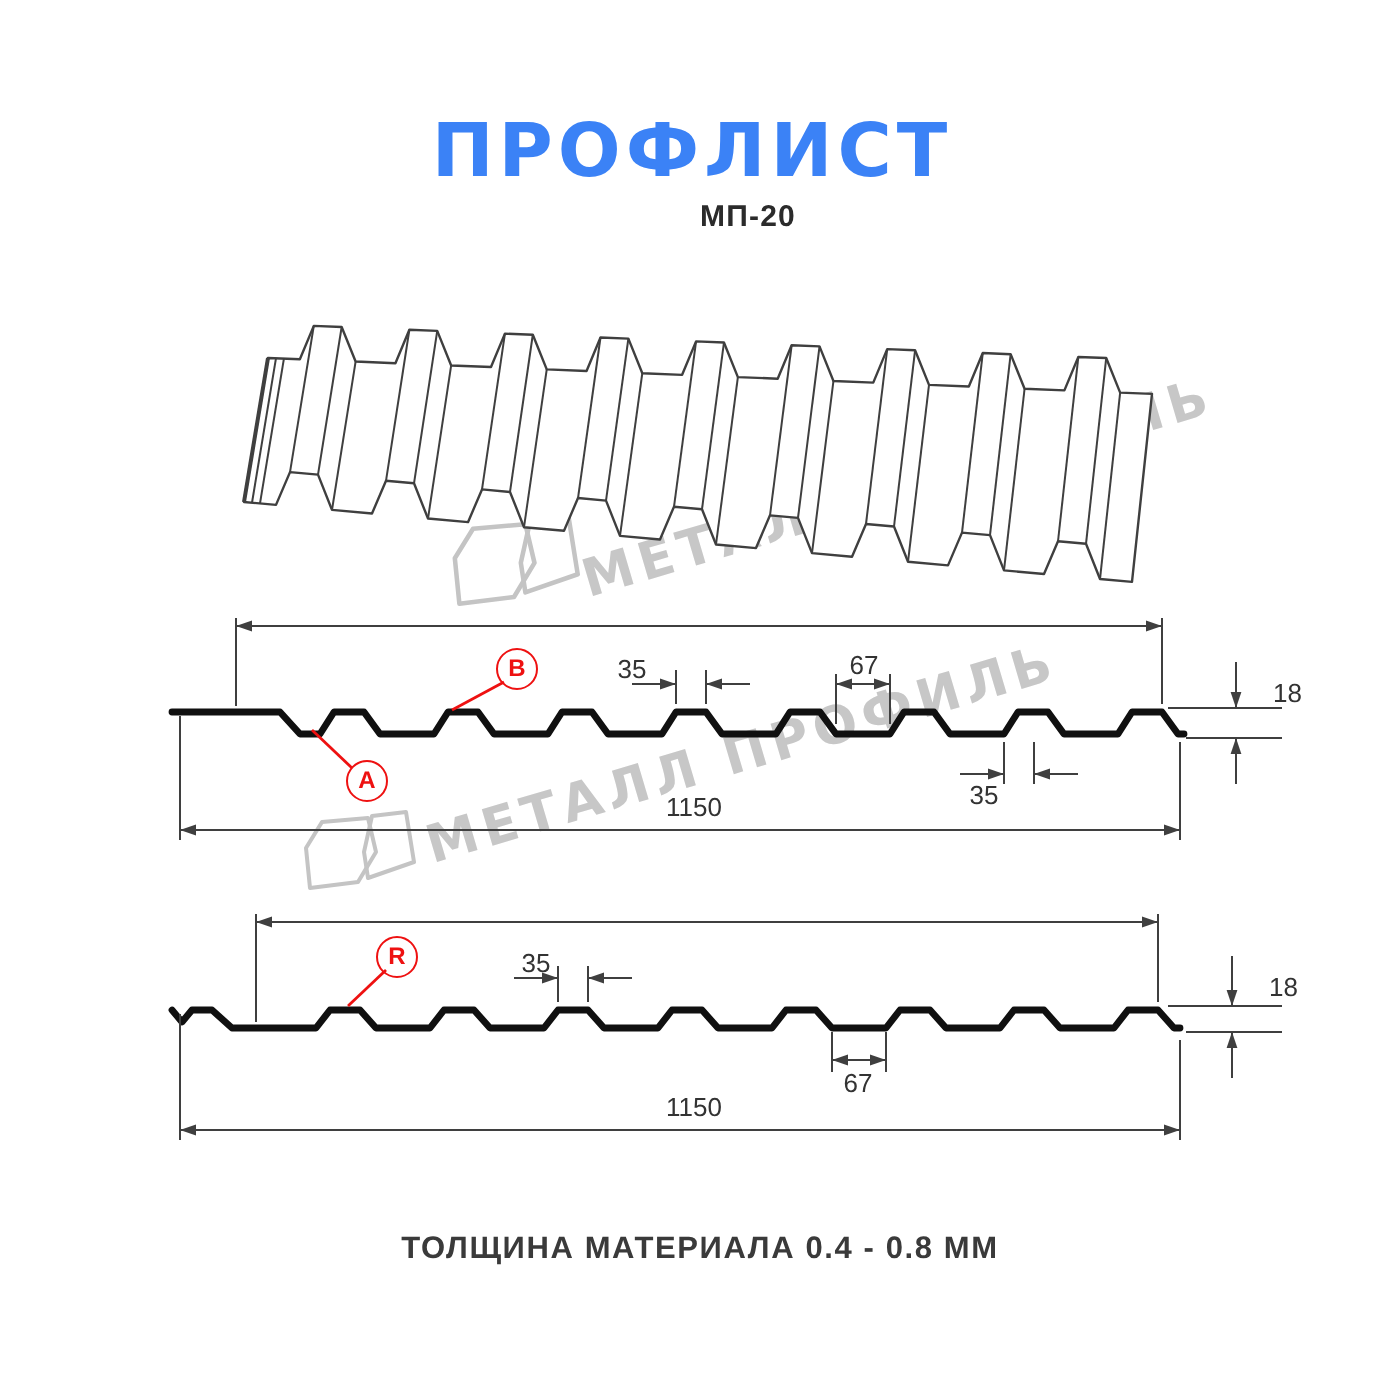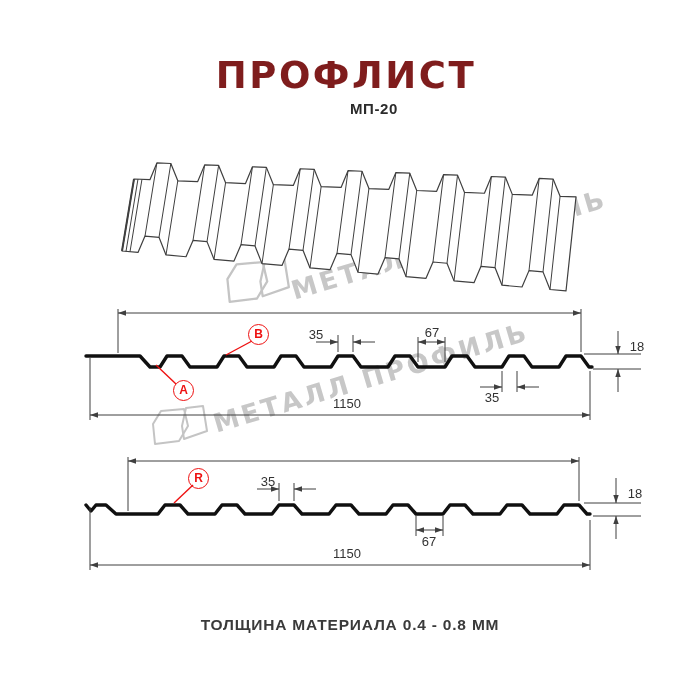--- a/index.html
+++ b/index.html
@@ -1,30 +1,30 @@
 <!DOCTYPE html>
 <html><head>
 <meta charset="utf-8">
 <style>
   html,body{margin:0;padding:0;background:#ffffff;}
   #page{position:relative;width:700px;height:700px;background:#fff;overflow:hidden;
         font-family:"Liberation Sans","DejaVu Sans",sans-serif;}
   .abs{position:absolute;}
   #title{left:0;top:54px;width:692px;text-align:center;font-size:37px;font-weight:bold;
-         letter-spacing:2.5px;color:#7f1d1d;font-family:"DejaVu Sans","Liberation Sans",sans-serif;}
+         letter-spacing:2.5px;color:#3b82f6;font-family:"DejaVu Sans","Liberation Sans",sans-serif;}
   #subtitle{left:0;top:100px;width:700px;text-align:center;font-size:15px;font-weight:bold;
             letter-spacing:0.6px;color:#2b2b2b;padding-left:24px;}
   #footer-note{left:0;top:616px;width:700px;text-align:center;font-size:15.5px;font-weight:bold;
                letter-spacing:0.8px;color:#3a3a3a;}
   .wm-text{position:absolute;color:#c7c7c7;font-size:26px;font-weight:bold;letter-spacing:3px;
            white-space:nowrap;transform:rotate(-16.5deg);transform-origin:left center;
            font-family:"DejaVu Sans","Liberation Sans",sans-serif;}
   .wm-logo{position:absolute;}
   .dim{position:absolute;font-size:13px;color:#333;text-align:center;}
-  .dim.left{text-align:center;}
+  .dim.left{text-align:right;}
   .circle-label{position:absolute;width:19px;height:19px;border:1.6px solid #ee1111;border-radius:50%;
     color:#ee1111;font-size:12px;font-weight:bold;text-align:center;line-height:19px;
     background:transparent;}
   #drawing{position:absolute;left:0;top:0;}
 </style>
 </head>
 <body>
 
 <div id="page">
 

